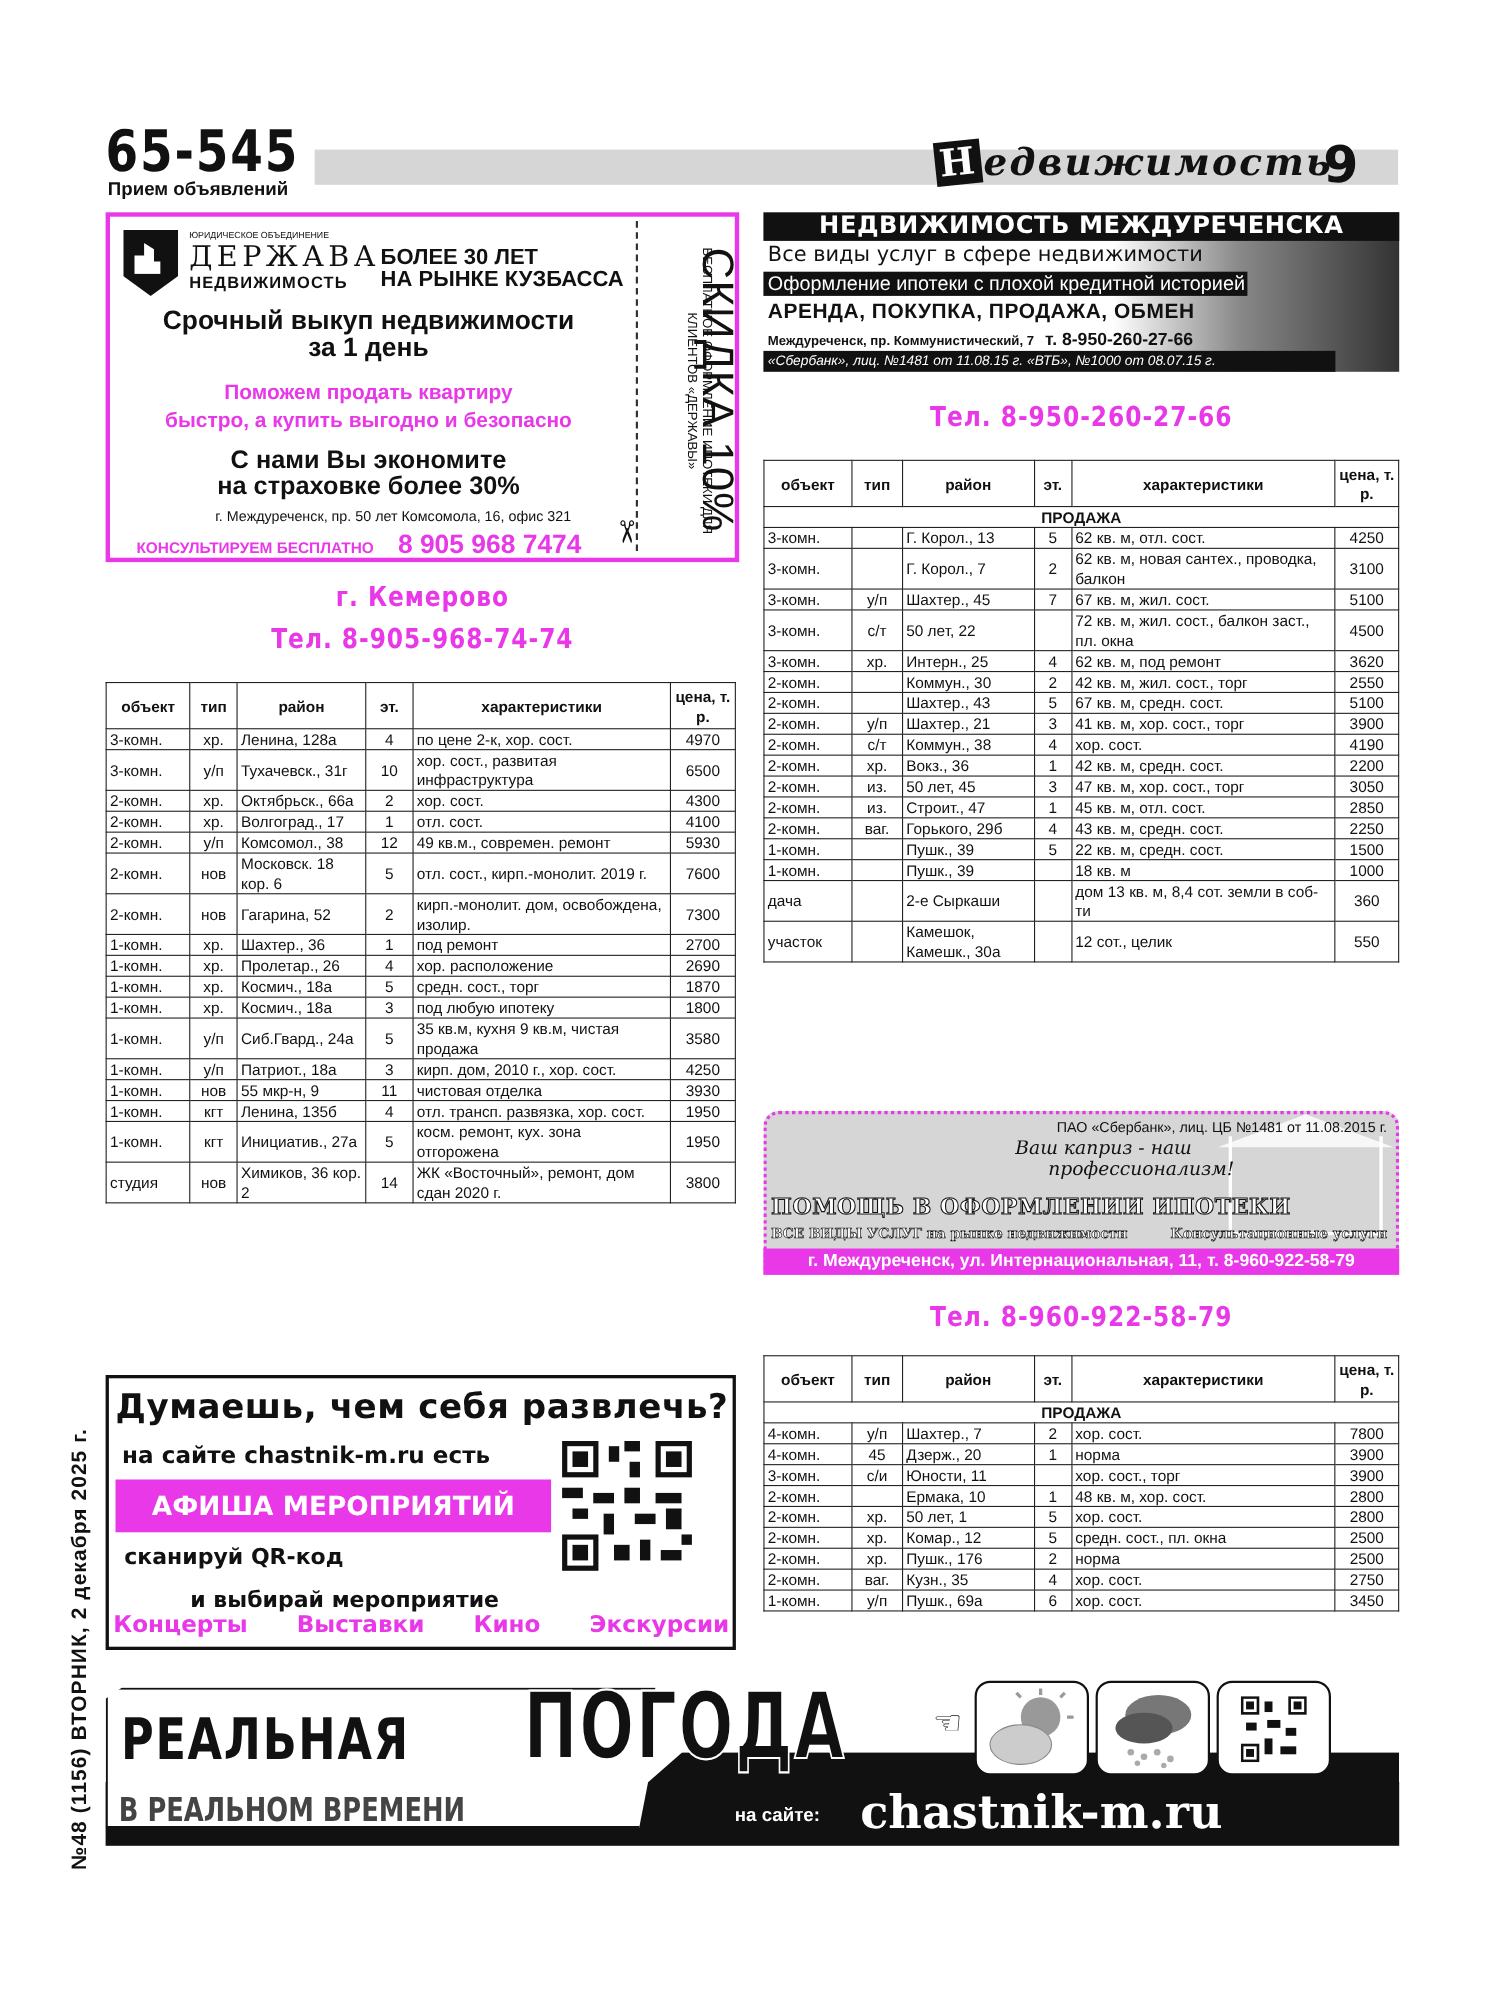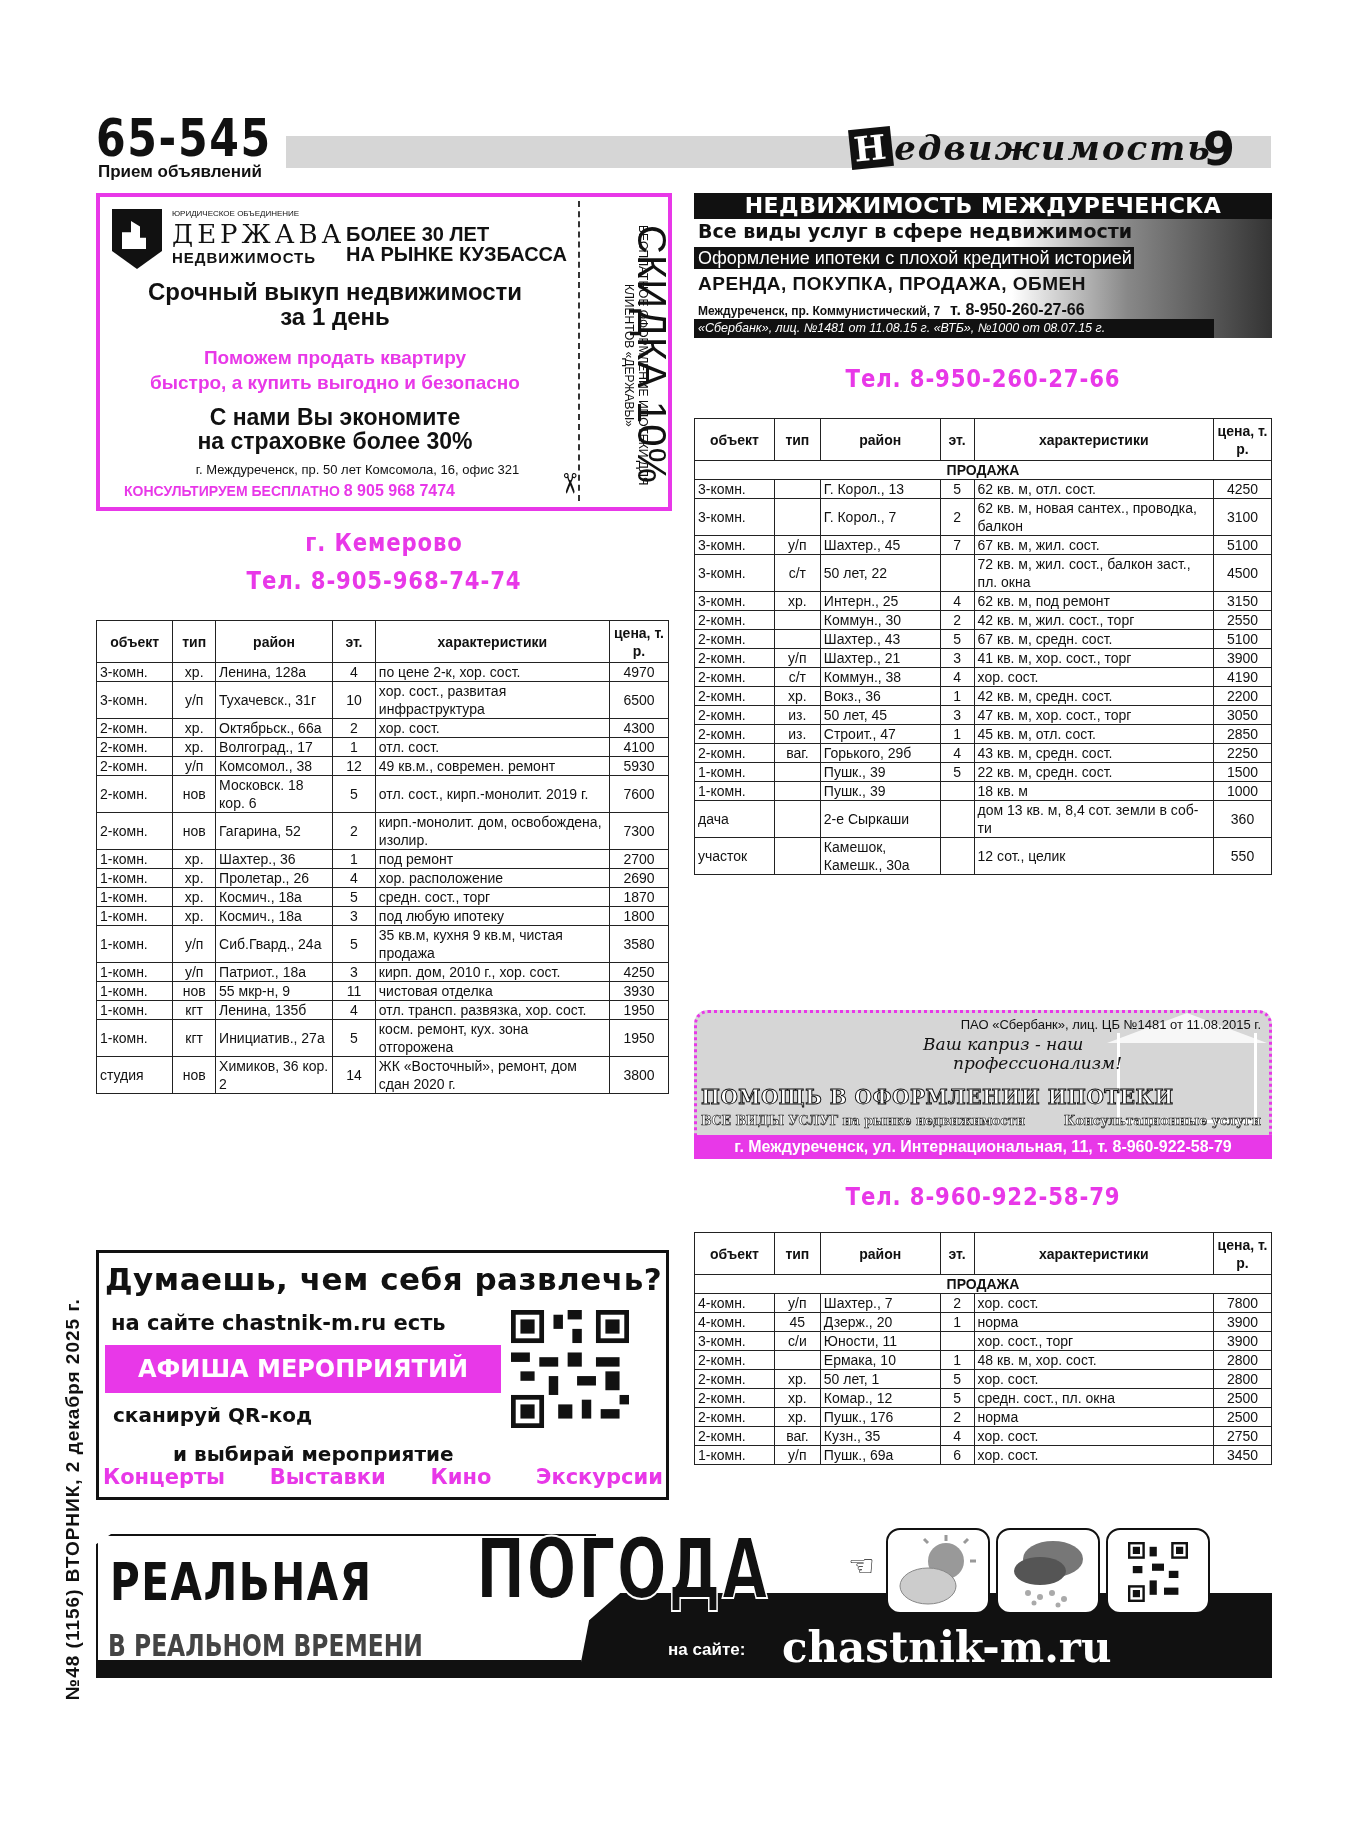--- a/index.html
+++ b/index.html
@@ -18,37 +18,37 @@
   .ad1-logo::after { content:""; position:absolute; left:10px; top:12px; width:30px; height:28px; background:#fff; clip-path: polygon(0 100%,0 40%,30% 40%,30% 0,60% 20%,60% 60%,80% 60%,80% 100%); }
   .ad1-org { left: 72px; top: 12px; font-size: 8px; font-weight: normal; }
   .ad1-brand { left: 72px; top: 22px; font-family: "DejaVu Serif", serif; font-size: 26px; letter-spacing: 4px; }
   .ad1-sub { left: 72px; top: 52px; font-size: 15px; font-weight: bold; letter-spacing: 1px; }
   .ad1-years { left: 246px; top: 27px; font-size: 20px; font-weight: bold; line-height: 20px; }
   .ad1-h1 { left: 0; top: 82px; width: 470px; text-align: center; font-size: 24px; font-weight: bold; line-height: 25px; }
   .ad1-pink { left: 0; top: 148px; width: 470px; text-align: center; font-size: 19px; font-weight: bold; line-height: 25px; color: #e838e8; }
   .ad1-h2 { left: 0; top: 208px; width: 470px; text-align: center; font-size: 23px; font-weight: bold; line-height: 24px; }
   .ad1-addr { left: 0; top: 265px; width: 470px; text-align: center; font-size: 13px; padding-left: 45px; }
   .ad1-consult { left: 24px; top: 285px; font-size: 14px; font-weight: bold; color: #e838e8; }
-  .ad1-consult b { font-size: 16px; }
+  .ad1-consult b { font-size: 24px; margin-left: 18px; }
   .ad1-dash { left: 478px; top: 4px; height: 300px; border-left: 2px dashed #333; }
   .ad1-vert1 { left: 510px; top: 8px; width: 40px; height: 300px; writing-mode: vertical-rl; font-size: 12px; line-height: 14px; text-align: center; }
   .ad1-vert2 { left: 530px; top: 8px; width: 44px; height: 300px; writing-mode: vertical-rl; font-size: 40px; text-align: center; letter-spacing: 1px; }
   .ad1-scissors { left: 458px; top: 270px; font-size: 28px; transform: rotate(90deg); }
   
   .pink-contact { font-family: "DejaVu Sans", sans-serif; font-weight: bold; color: #e838e8; font-size: 25px; letter-spacing: 1px; text-align: center; transform: scaleX(0.85); }
   
   table.listing { border-collapse: collapse; font-size: 14px; }
   table.listing td, table.listing th { border: 1.5px solid #222; padding: 0 3px; line-height: 18px; }
   table.listing th { font-weight: bold; height: 42px; }
   table.listing td.c { text-align: center; }
   table.listing td.section { text-align: center; font-weight: bold; }
   
   .ad2 { left: 694px; top: 193px; width: 578px; height: 145px; background: linear-gradient(90deg,#fff 55%,#888 75%,#333 100%); }
   .ad2-title { left: 0; top: 0; width: 578px; height: 26px; background: #111; color: #fff; font-family: "DejaVu Sans", sans-serif; font-weight: 900; font-size: 22px; text-align: center; line-height: 26px; letter-spacing: 0.5px; }
-  .ad2-sub { left: 4px; top: 27px; font-family: "DejaVu Sans", sans-serif; font-weight: 700; font-size: 19px; }
+  .ad2-sub { left: 4px; top: 27px; font-family: "DejaVu Sans", sans-serif; font-weight: 400; font-size: 19px; }
   .ad2-bar { left: 0; top: 54px; width: 440px; height: 22px; background: #111; color: #fff; font-size: 18px; line-height: 22px; padding-left: 4px; }
   .ad2-ops { left: 4px; top: 80px; font-weight: bold; font-size: 19px; letter-spacing: 0.5px; }
   .ad2-addr { left: 4px; top: 108px; font-size: 12px; font-weight: bold; }
   .ad2-addr b { font-size: 16px; }
   .ad2-lic { left: 0; top: 126px; width: 520px; height: 19px; background: #111; color: #fff; font-size: 12.5px; font-style: italic; line-height: 19px; padding-left: 4px; }
   
   .ad3 { left: 694px; top: 1010px; width: 578px; height: 148px; background: #d6d6d6; border: 3px dotted #e838e8; border-bottom: none; border-radius: 14px 14px 0 0; }
   .ad3-lic { right: 8px; top: 4px; font-size: 13px; }
   .ad3-name { left: 8px; top: 12px; font-family: "DejaVu Serif", serif; font-weight: 900; font-size: 26px; color: #c53cc5; line-height: 28px; }
   .ad3-slogan { left: 226px; top: 22px; font-family: "DejaVu Serif", serif; font-style: italic; font-size: 17px; line-height: 19px; }
@@ -351,21 +351,21 @@
           <td class="c"></td>
           <td>72 кв. м, жил. сост., балкон заст., пл. окна</td>
           <td class="c">4500</td>
         </tr>
         <tr>
           <td>3-комн.</td>
           <td class="c">хр.</td>
           <td>Интерн., 25</td>
           <td class="c">4</td>
           <td>62 кв. м, под ремонт</td>
-          <td class="c">3150</td>
+          <td class="c">3620</td>
         </tr>
         <tr>
           <td>2-комн.</td>
           <td class="c"></td>
           <td>Коммун., 30</td>
           <td class="c">2</td>
           <td>42 кв. м, жил. сост., торг</td>
           <td class="c">2550</td>
         </tr>
         <tr>

